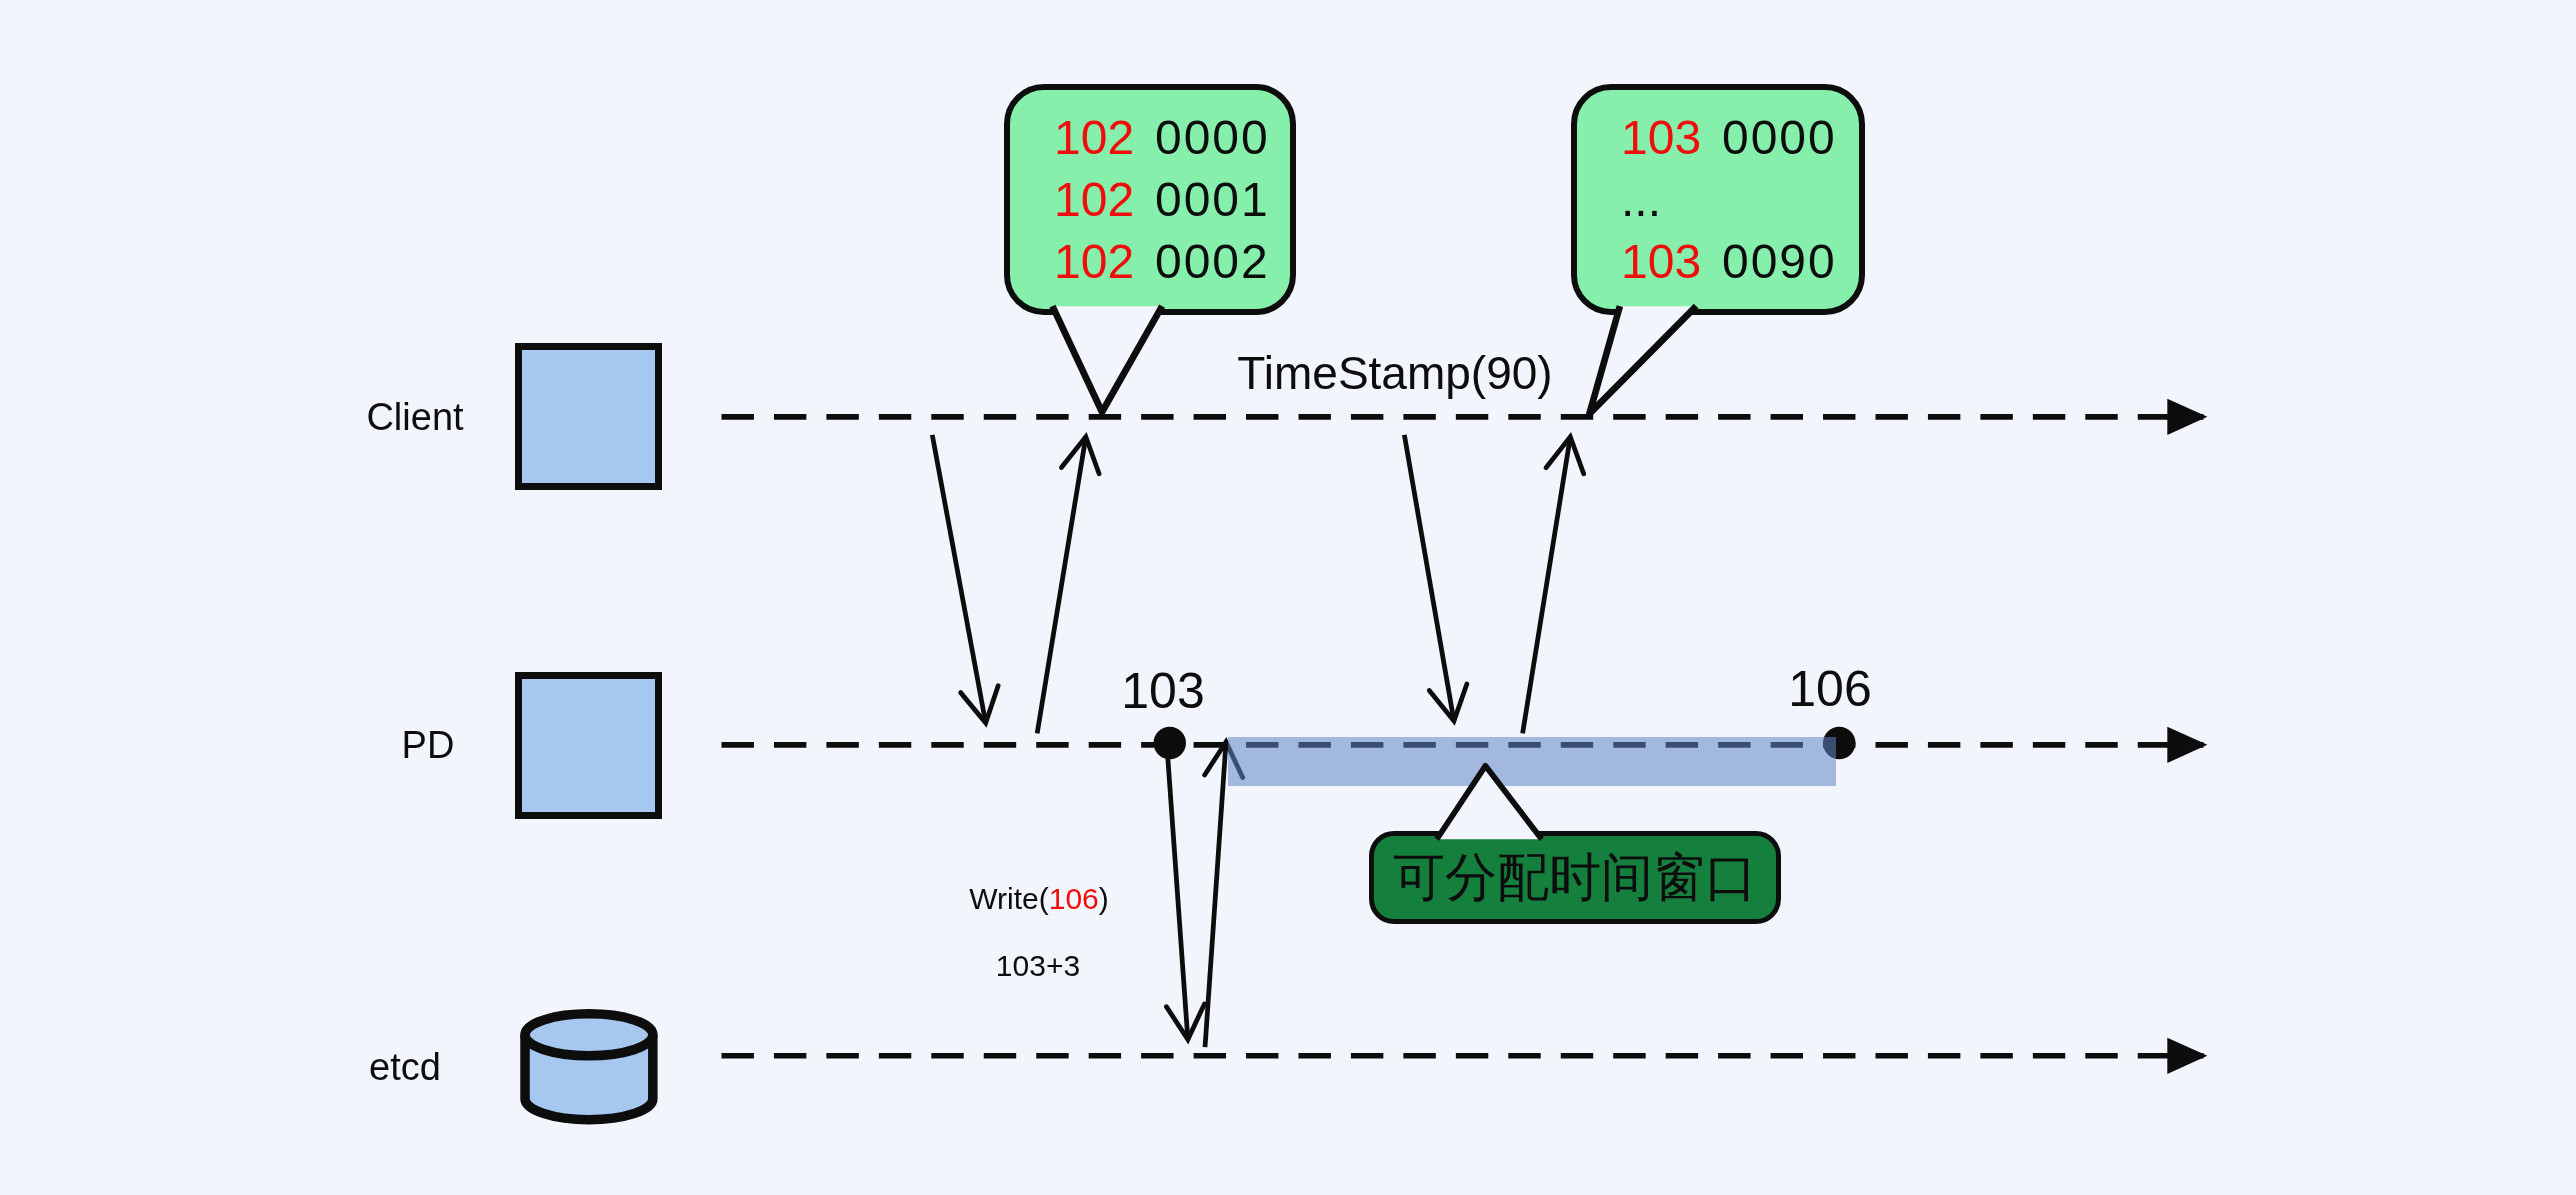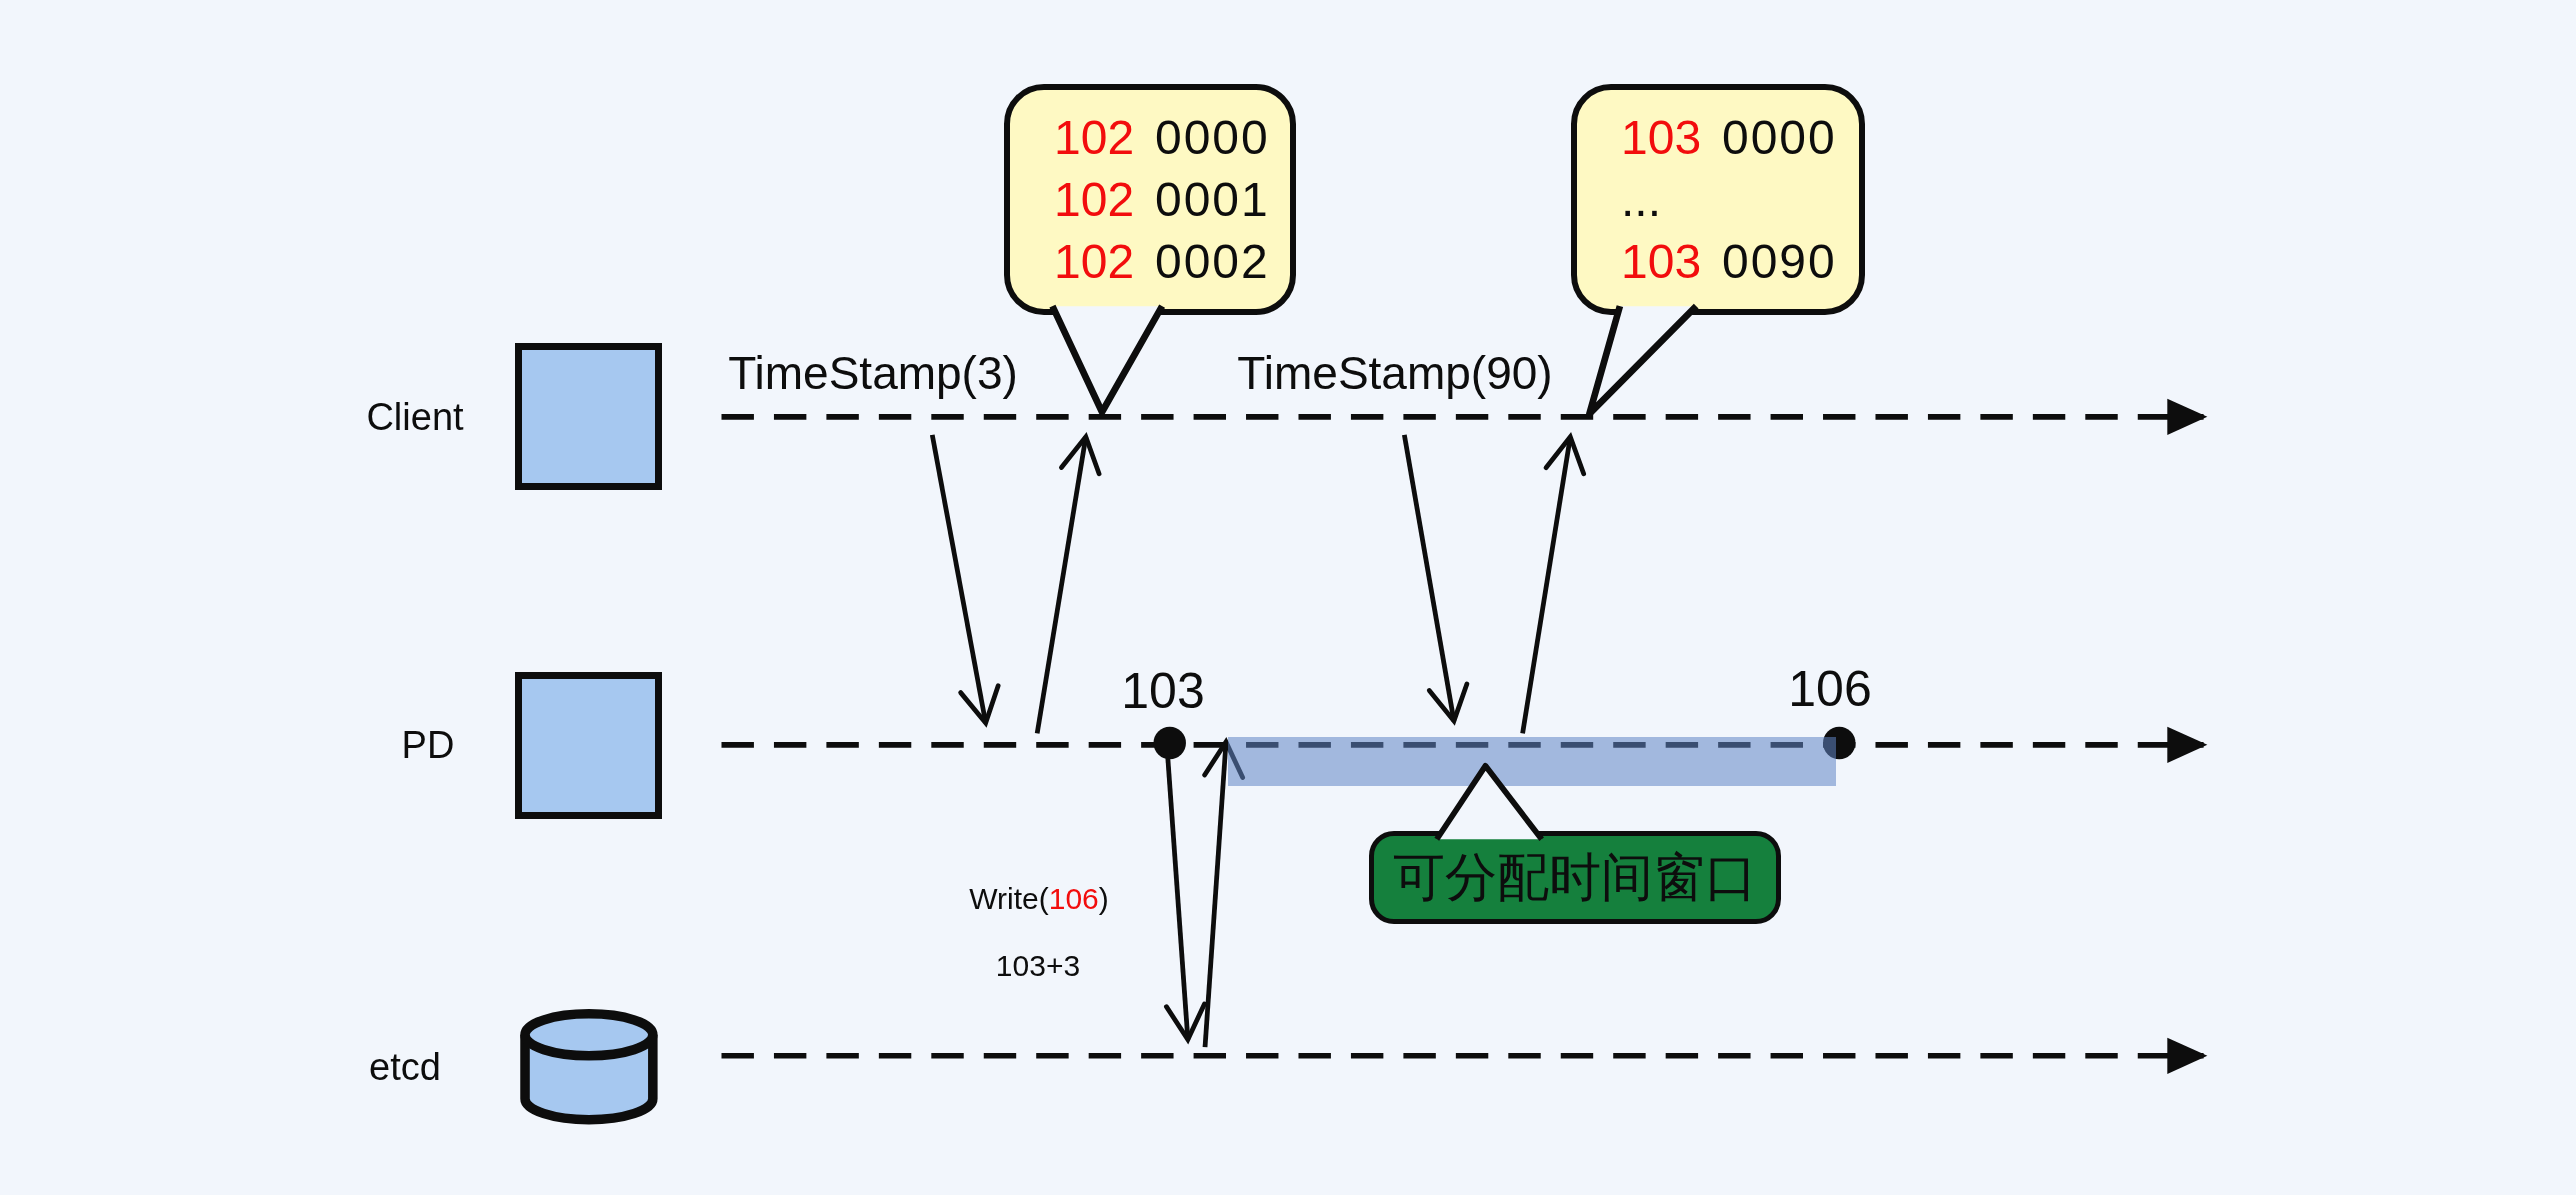--- a/index.html
+++ b/index.html
@@ -22,21 +22,21 @@
   .write-label{font-size:30px;}
   .red{color:#f20d0d;}
 
   .node-square{
     position:absolute;width:133px;height:133px;
     background:#a6c8f0;border:7.6px solid #0d0d0d;
   }
 
   .bubble{
     position:absolute;
-    background:#fef9c3;border:6.7px solid #0d0d0d;border-radius:40px;
+    background:#86efac;border:6.7px solid #0d0d0d;border-radius:40px;
     box-sizing:border-box;
     display:flex;flex-direction:column;justify-content:space-evenly;
     padding:9.5px 0 9.5px 44px;
   }
   .bubble .line{font-size:48px;line-height:1;display:flex;gap:21px;}
   .bubble .line .seq{letter-spacing:1.9px;}
 
   .window-band{
     position:absolute;left:1228px;top:737px;width:608px;height:49px;
     background:rgba(96,133,196,0.55);
@@ -93,21 +93,20 @@
 
   <div class="node-square" style="left:515px;top:343px;"></div>
   <div class="node-square" style="left:515px;top:672px;"></div>
 
   <div class="window-band"></div>
 
   <div class="abs ctr lane-label" style="left:415px;top:417px;">Client</div>
   <div class="abs ctr lane-label" style="left:428px;top:745px;">PD</div>
   <div class="abs ctr lane-label" style="left:405px;top:1067px;">etcd</div>
 
-  <div class="abs ctr ts-label" style="left:873px;top:373px;">TimeStamp(3)</div>
   <div class="abs ctr ts-label" style="left:1395px;top:373px;">TimeStamp(90)</div>
 
   <div class="abs ctr pt-label" style="left:1163px;top:691px;">103</div>
   <div class="abs ctr pt-label" style="left:1830px;top:689px;">106</div>
 
   <div class="abs ctr write-label" style="left:1039px;top:899px;">
     <span>Write(</span><span class="red">106</span><span>)</span>
   </div>
   <div class="abs ctr write-label" style="left:1038px;top:966px;">103+3</div>
 

